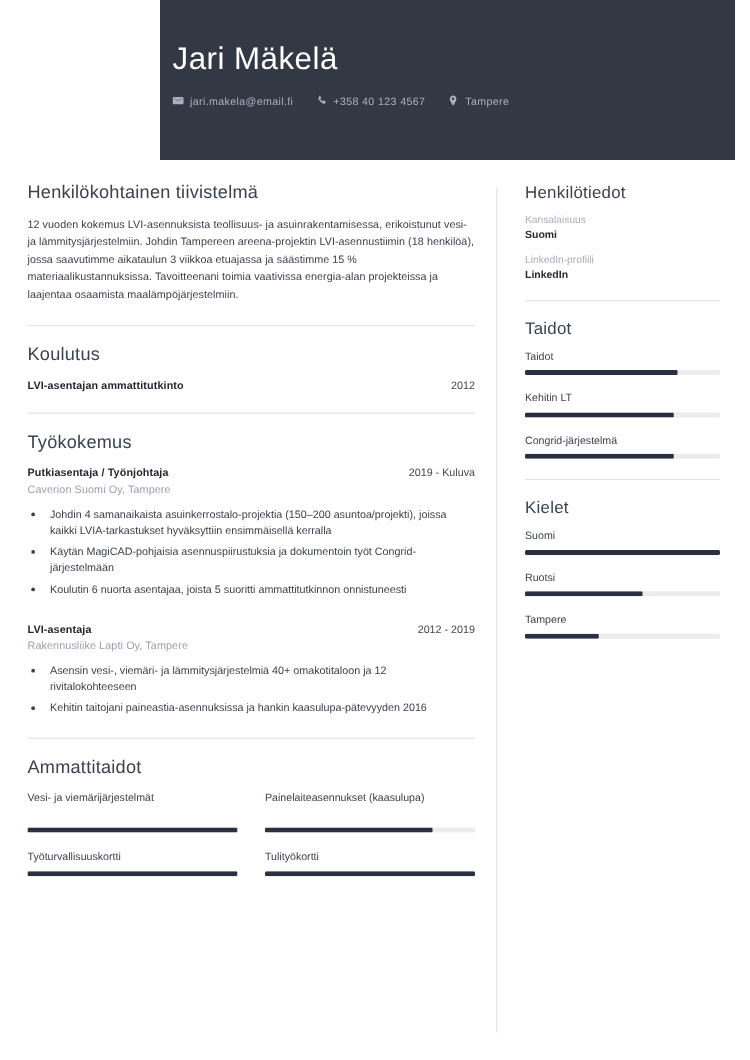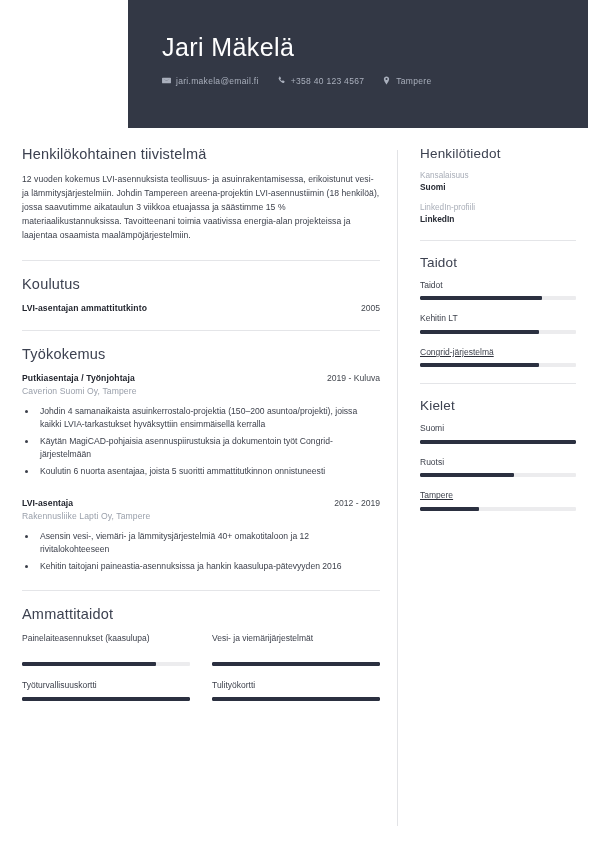--- a/index.html
+++ b/index.html
@@ -11,21 +11,21 @@
     overflow:hidden;
     position:relative;
   }
   .page{position:relative;width:600px;height:848px;background:#fff;}
 
   
   .header{
     position:absolute;left:128px;top:0;width:460px;height:128px;
     background:#333845;
     box-sizing:border-box;
-    padding:34px 0 0 34px;
+    padding:34px 0 0 10px;
   }
   .name{
     font-size:25px;font-weight:400;color:#ffffff;letter-spacing:.4px;
     line-height:1.1;margin:0 0 0 0;
   }
   .contact-row{
     display:flex;align-items:center;gap:18px;margin-top:14px;
     font-size:8.5px;color:#aab0bd;letter-spacing:.3px;
   }
   .contact-item{display:flex;align-items:center;gap:5px;white-space:nowrap;}
@@ -69,21 +69,21 @@
     font-size:8.6px;line-height:1.58;color:#3b3f4a;margin-bottom:3px;
     padding-left:3px;
   }
   .job-gap{height:16px;}
 
   
   .bar-label{font-size:8.5px;color:#3b3f4a;margin-bottom:5px;line-height:1.35;}
   .bar-track{height:4px;background:#ececee;border-radius:1px;overflow:hidden;}
   .bar-fill{height:100%;background:#2b3040;border-radius:1px;}
   .bar-item{margin-bottom:13px;}
-  .bar-item:last-child{margin-bottom:0;text-decoration:underline;}
+  .bar-item:last-child{margin-bottom:0;}
 
   
   .detail{margin-bottom:11px;}
   .detail-label{font-size:8.2px;color:#a9aeb8;margin-bottom:2px;}
   .detail-value{font-size:8.4px;color:#272b34;font-weight:600;}
 
   
   .pro-grid{
     display:grid;grid-template-columns:1fr 1fr;column-gap:22px;row-gap:14px;
     margin-top:2px;
@@ -140,21 +140,21 @@
       <p class="summary">12 vuoden kokemus LVI-asennuksista teollisuus- ja asuinrakentamisessa, erikoistunut vesi- ja lämmitysjärjestelmiin. Johdin Tampereen areena-projektin LVI-asennustiimin (18 henkilöä), jossa saavutimme aikataulun 3 viikkoa etuajassa ja säästimme 15 % materiaalikustannuksissa. Tavoitteenani toimia vaativissa energia-alan projekteissa ja laajentaa osaamista maalämpöjärjestelmiin.</p>
     </div>
 
     <div class="hrule"></div>
 
     <div>
       <div class="sec-title">Koulutus</div>
       <div class="entry">
         <div class="entry-head">
           <span class="entry-title">LVI-asentajan ammattitutkinto</span>
-          <span class="entry-date">2005</span>
+          <span class="entry-date">2012</span>
         </div>
       </div>
     </div>
 
     <div class="hrule"></div>
 
     <div>
       <div class="sec-title">Työkokemus</div>
 
       <div class="entry">
@@ -185,30 +185,30 @@
       </div>
     </div>
 
     <div class="hrule"></div>
 
     <div>
       <div class="sec-title">Ammattitaidot</div>
       <div class="pro-grid">
 
         <div class="pro-item tall">
+          <div class="bar-label">Vesi- ja viemärijärjestelmät</div>
+          <div class="bar-track">
+            <div class="bar-fill" style="width:100%"></div>
+          </div>
+        </div>
+
+        <div class="pro-item tall">
           <div class="bar-label">Painelaiteasennukset (kaasulupa)</div>
           <div class="bar-track">
             <div class="bar-fill" style="width:80%"></div>
-          </div>
-        </div>
-
-        <div class="pro-item tall">
-          <div class="bar-label">Vesi- ja viemärijärjestelmät</div>
-          <div class="bar-track">
-            <div class="bar-fill" style="width:100%"></div>
           </div>
         </div>
 
         <div class="pro-item">
           <div class="bar-label">Työturvallisuuskortti</div>
           <div class="bar-track">
             <div class="bar-fill" style="width:100%"></div>
           </div>
         </div>
 

